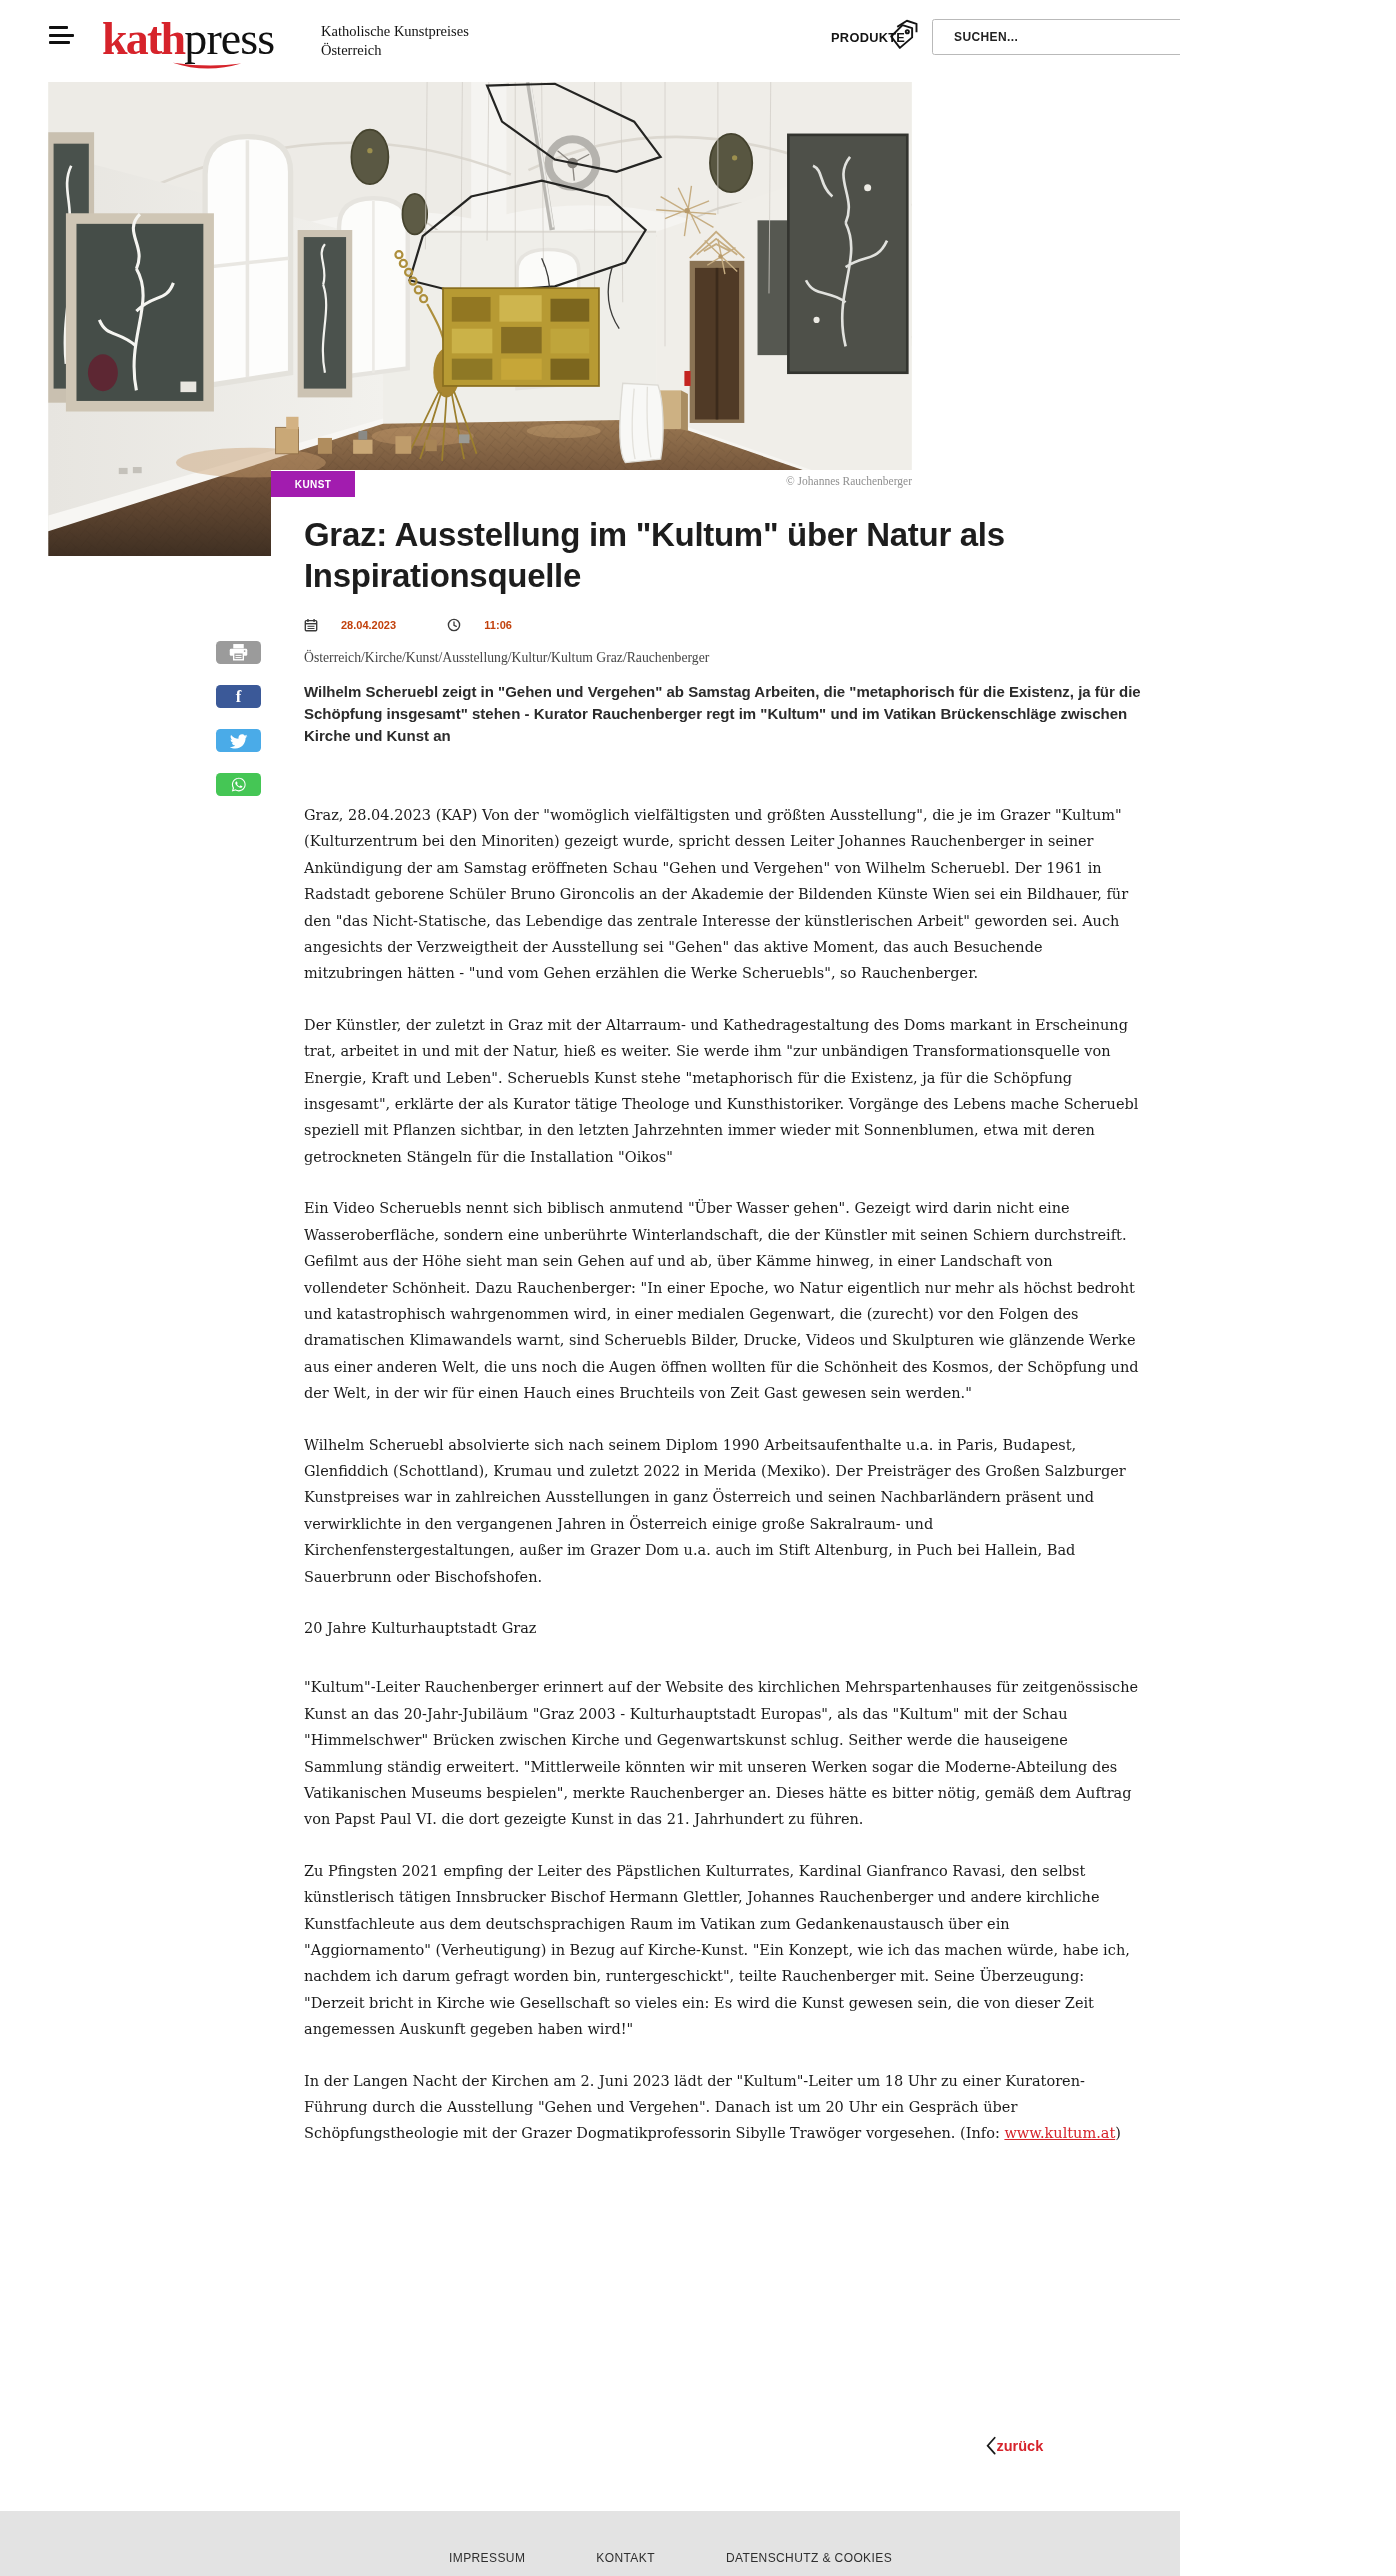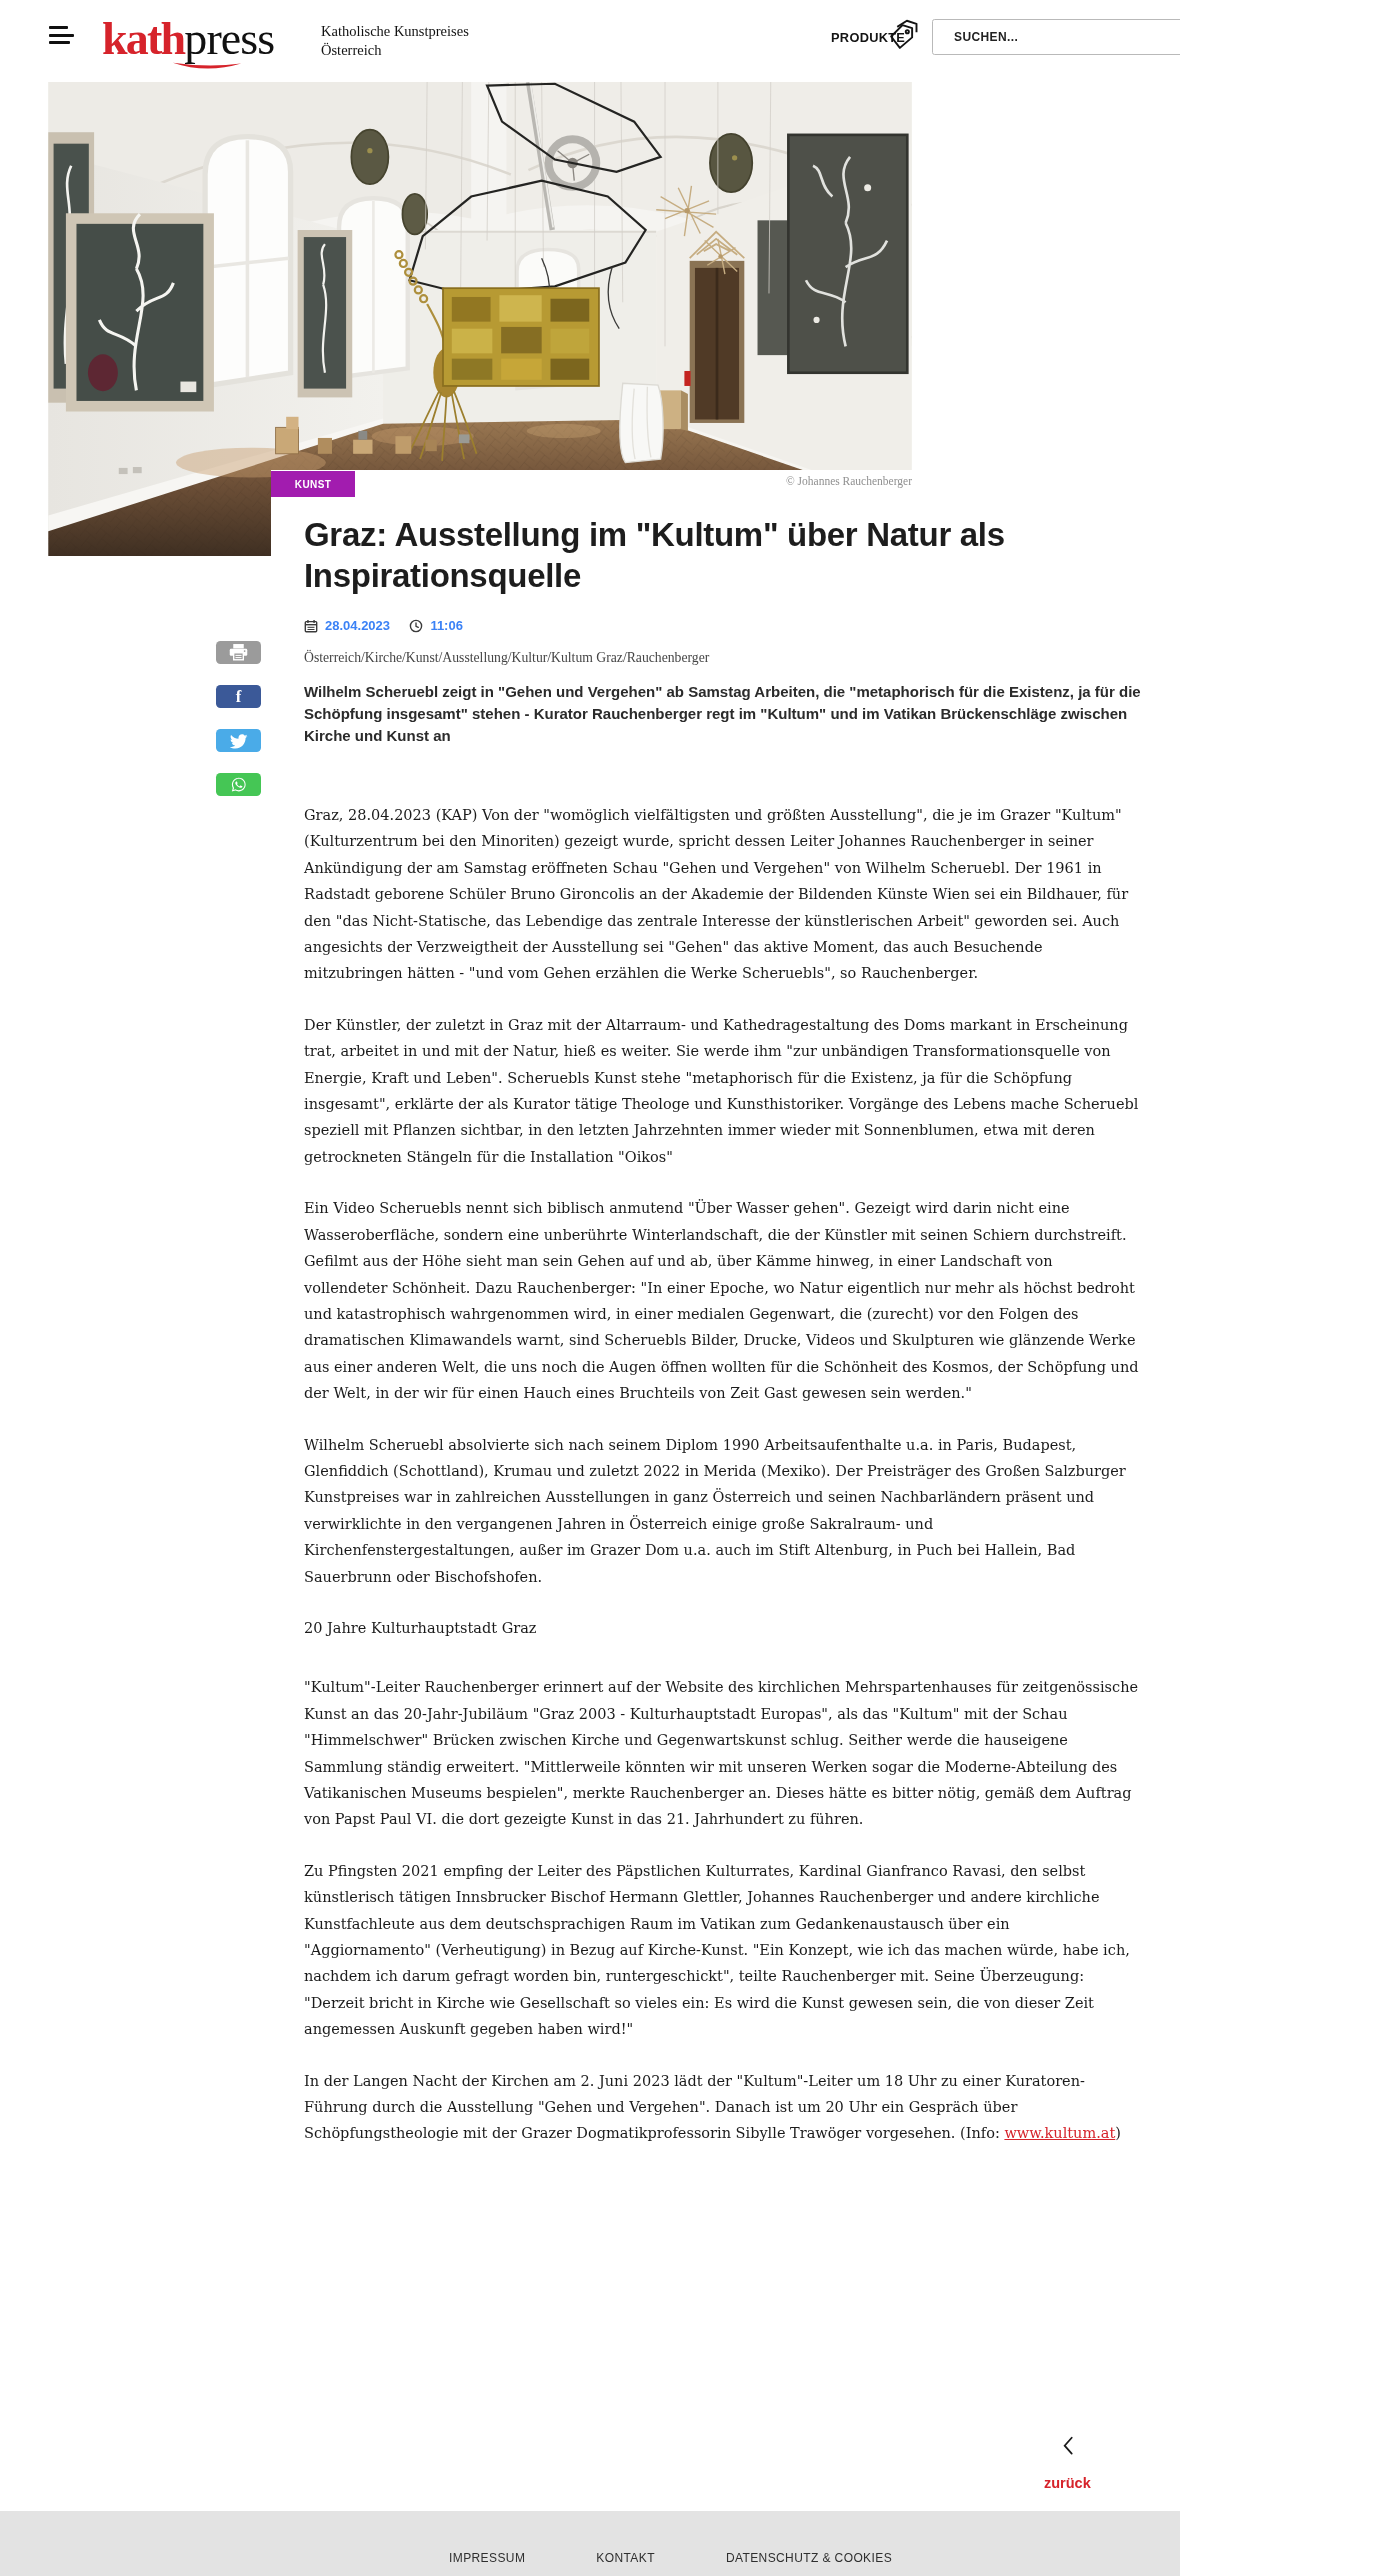--- a/index.html
+++ b/index.html
@@ -33,35 +33,35 @@
   
   .photo{left:48px;top:82px;width:864px;height:474px;}
   .card{left:271px;top:470px;width:1125px;height:150px;background:#fff;}
   .badge{left:271px;top:471px;width:84px;height:26.4px;background:#a21caf;color:#fff;font-weight:bold;
         font-size:10px;letter-spacing:0.4px;display:flex;align-items:center;justify-content:center;cursor:pointer;}
   .credit{left:617px;top:475px;width:295px;text-align:right;font-family:"Liberation Serif",serif;
         font-size:11.5px;color:#909090;}
 
   
   .title{left:304px;top:514px;width:824px;font-size:33px;line-height:41px;font-weight:bold;color:#1d1d1d;letter-spacing:-0.3px;}
-  .meta{left:304px;top:618px;display:flex;align-items:center;gap:7px;font-size:13px;font-weight:bold;color:#3b82f6;}
+  .meta{left:304px;top:618px;display:flex;align-items:center;gap:23px;font-size:11px;font-weight:bold;color:#c2410c;}
   .meta .sep{width:5.3px;}
   .tagsline{left:304px;top:650px;font-family:"Liberation Serif",serif;font-size:13.7px;color:#454545;cursor:pointer;}
   .sharecol{left:216px;top:641px;display:flex;flex-direction:column;gap:21px;}
   .sharebtn{width:45px;height:23px;border:none;border-radius:4.4px;display:flex;align-items:center;justify-content:center;cursor:pointer;padding:0;}
   .share-print{background:#9b9b9b;}
   .share-fb{background:#3b5998;font-family:"Liberation Serif",serif;color:#fff;font-weight:bold;font-size:16.7px;}
   .share-tw{background:#4aabe8;}
   .share-wa{background:#45c655;}
   .lead{left:304px;top:681px;width:844px;font-size:15px;line-height:22px;font-weight:bold;color:#2b2b2b;}
   .bodytext{left:304px;top:802px;width:835px;font-family:"DejaVu Serif",serif;font-size:14.5px;line-height:26.4px;color:#1b1b1b;}
   .bodytext p{margin:0 0 25px 0;}
   .bodytext .subhead{margin:8.8px 0 33px 0;}
   .bodytext a, .redlink{color:#d6232b;text-decoration:underline;cursor:pointer;text-align:center;}
-  .backrow{left:1044px;top:2436px;display:flex;align-items:center;gap:20px;cursor:pointer;text-decoration:none;flex-direction:column;}
+  .backrow{left:985px;top:2436px;display:flex;align-items:center;gap:0;cursor:pointer;text-decoration:none;}
   .backrow span{color:#d6232b;font-weight:bold;font-size:14.5px;}
 
   
   .footer{left:0;top:2511px;width:1397px;height:65px;background:#e3e3e3;}
   .footerlinks{left:449px;top:2551px;display:flex;gap:71px;}
   .footerlinks a{font-size:12px;letter-spacing:0.4px;color:#2f2f2f;text-decoration:none;cursor:pointer;}
 </style>
 </head>
 <body>
 

